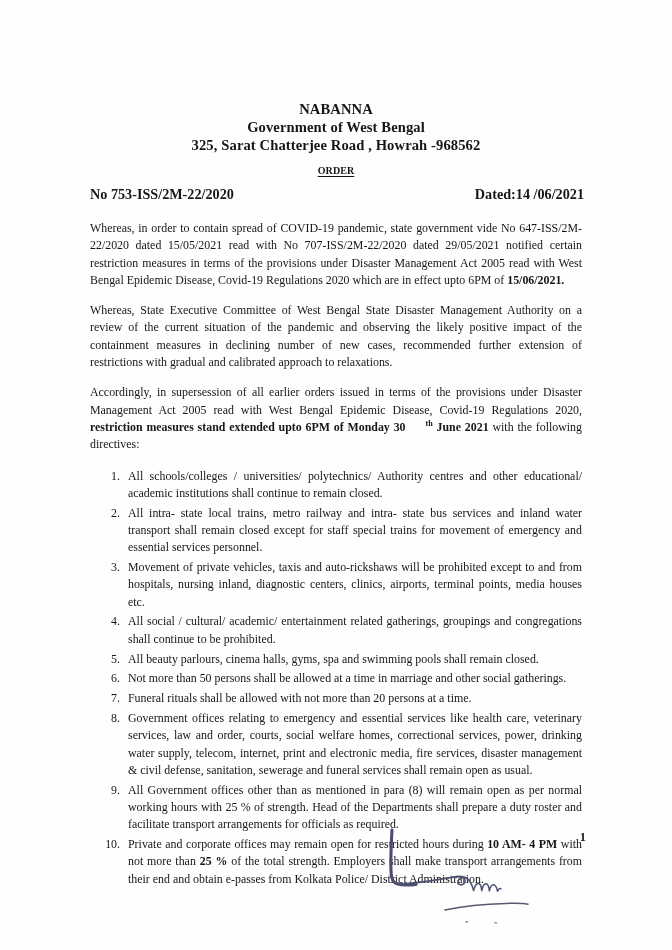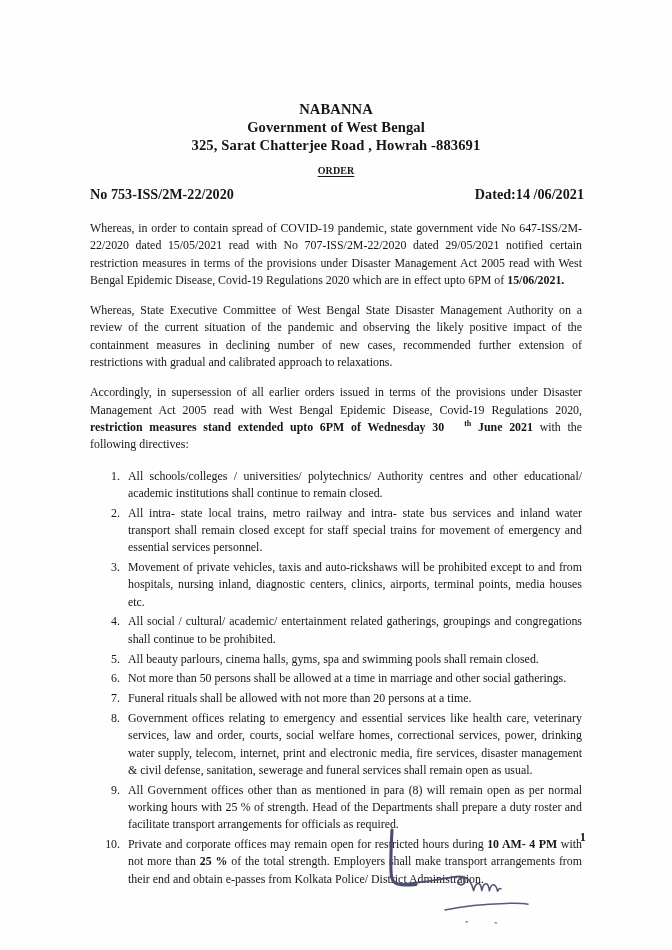--- a/index.html
+++ b/index.html
@@ -125,36 +125,36 @@
   .signature svg { display: block; }
 </style>
 </head>
 <body>
 
 <div class="page">
 
   <div class="doc-header">
     <span class="hline">NABANNA</span>
     <span class="hline">Government of West Bengal</span>
-    <span class="hline">325, Sarat Chatterjee Road , Howrah -883691</span>
+    <span class="hline">325, Sarat Chatterjee Road , Howrah -968562</span>
     <span class="hline"><span class="order-word">ORDER</span></span>
   </div>
 
   <div class="refrow">
     <span>No 753-ISS/2M-22/2020</span>
     <span>Dated:14 /06/2021</span>
   </div>
 
   <div class="body-area">
 
     <p class="para"><span>Whereas, in order to contain spread of COVID-19 pandemic, state government vide No 647-ISS/2M-22/2020 dated 15/05/2021 read with No 707-ISS/2M-22/2020 dated 29/05/2021 notified certain restriction measures in terms of the provisions under Disaster Management Act 2005 read with West Bengal Epidemic Disease, Covid-19 Regulations 2020 which are in effect upto 6PM of </span><b>15/06/2021.</b></p>
 
     <p class="para">Whereas, State Executive Committee of West Bengal State Disaster Management Authority on a review of the current situation of the pandemic and observing the likely positive impact of the containment measures in declining number of new cases, recommended further extension of restrictions with gradual and calibrated approach to relaxations.</p>
 
-    <p class="para"><span>Accordingly, in supersession of all earlier orders issued in terms of the provisions under Disaster Management Act 2005 read with West Bengal Epidemic Disease, Covid-19 Regulations 2020, </span><b>restriction measures stand extended upto 6PM of Wednesday 30</b><b><sup>th</sup></b><b> June 2021</b><span> with the following directives:</span></p>
+    <p class="para"><span>Accordingly, in supersession of all earlier orders issued in terms of the provisions under Disaster Management Act 2005 read with West Bengal Epidemic Disease, Covid-19 Regulations 2020, </span><b>restriction measures stand extended upto 6PM of Monday 30</b><b><sup>th</sup></b><b> June 2021</b><span> with the following directives:</span></p>
 
     <ol class="directives">
       <li>All schools/colleges / universities/ polytechnics/ Authority centres and other educational/ academic institutions shall continue to remain closed.</li>
       <li>All intra- state local trains, metro railway and intra- state bus services and inland water transport shall remain closed except for staff special trains for movement of emergency and essential services personnel.</li>
       <li>Movement of private vehicles, taxis and auto-rickshaws will be prohibited except to and from hospitals, nursing inland, diagnostic centers, clinics, airports, terminal points, media houses etc.</li>
       <li>All social / cultural/ academic/ entertainment related gatherings, groupings and congregations shall continue to be prohibited.</li>
       <li>All beauty parlours, cinema halls, gyms, spa and swimming pools shall remain closed.</li>
       <li>Not more than 50 persons shall be allowed at a time in marriage and other social gatherings.</li>
       <li>Funeral rituals shall be allowed with not more than 20 persons at a time.</li>
       <li>Government offices relating to emergency and essential services like health care, veterinary services, law and order, courts, social welfare homes, correctional services, power, drinking water supply, telecom, internet, print and electronic media, fire services, disaster management &amp; civil defense, sanitation, sewerage and funeral services shall remain open as usual.</li>

